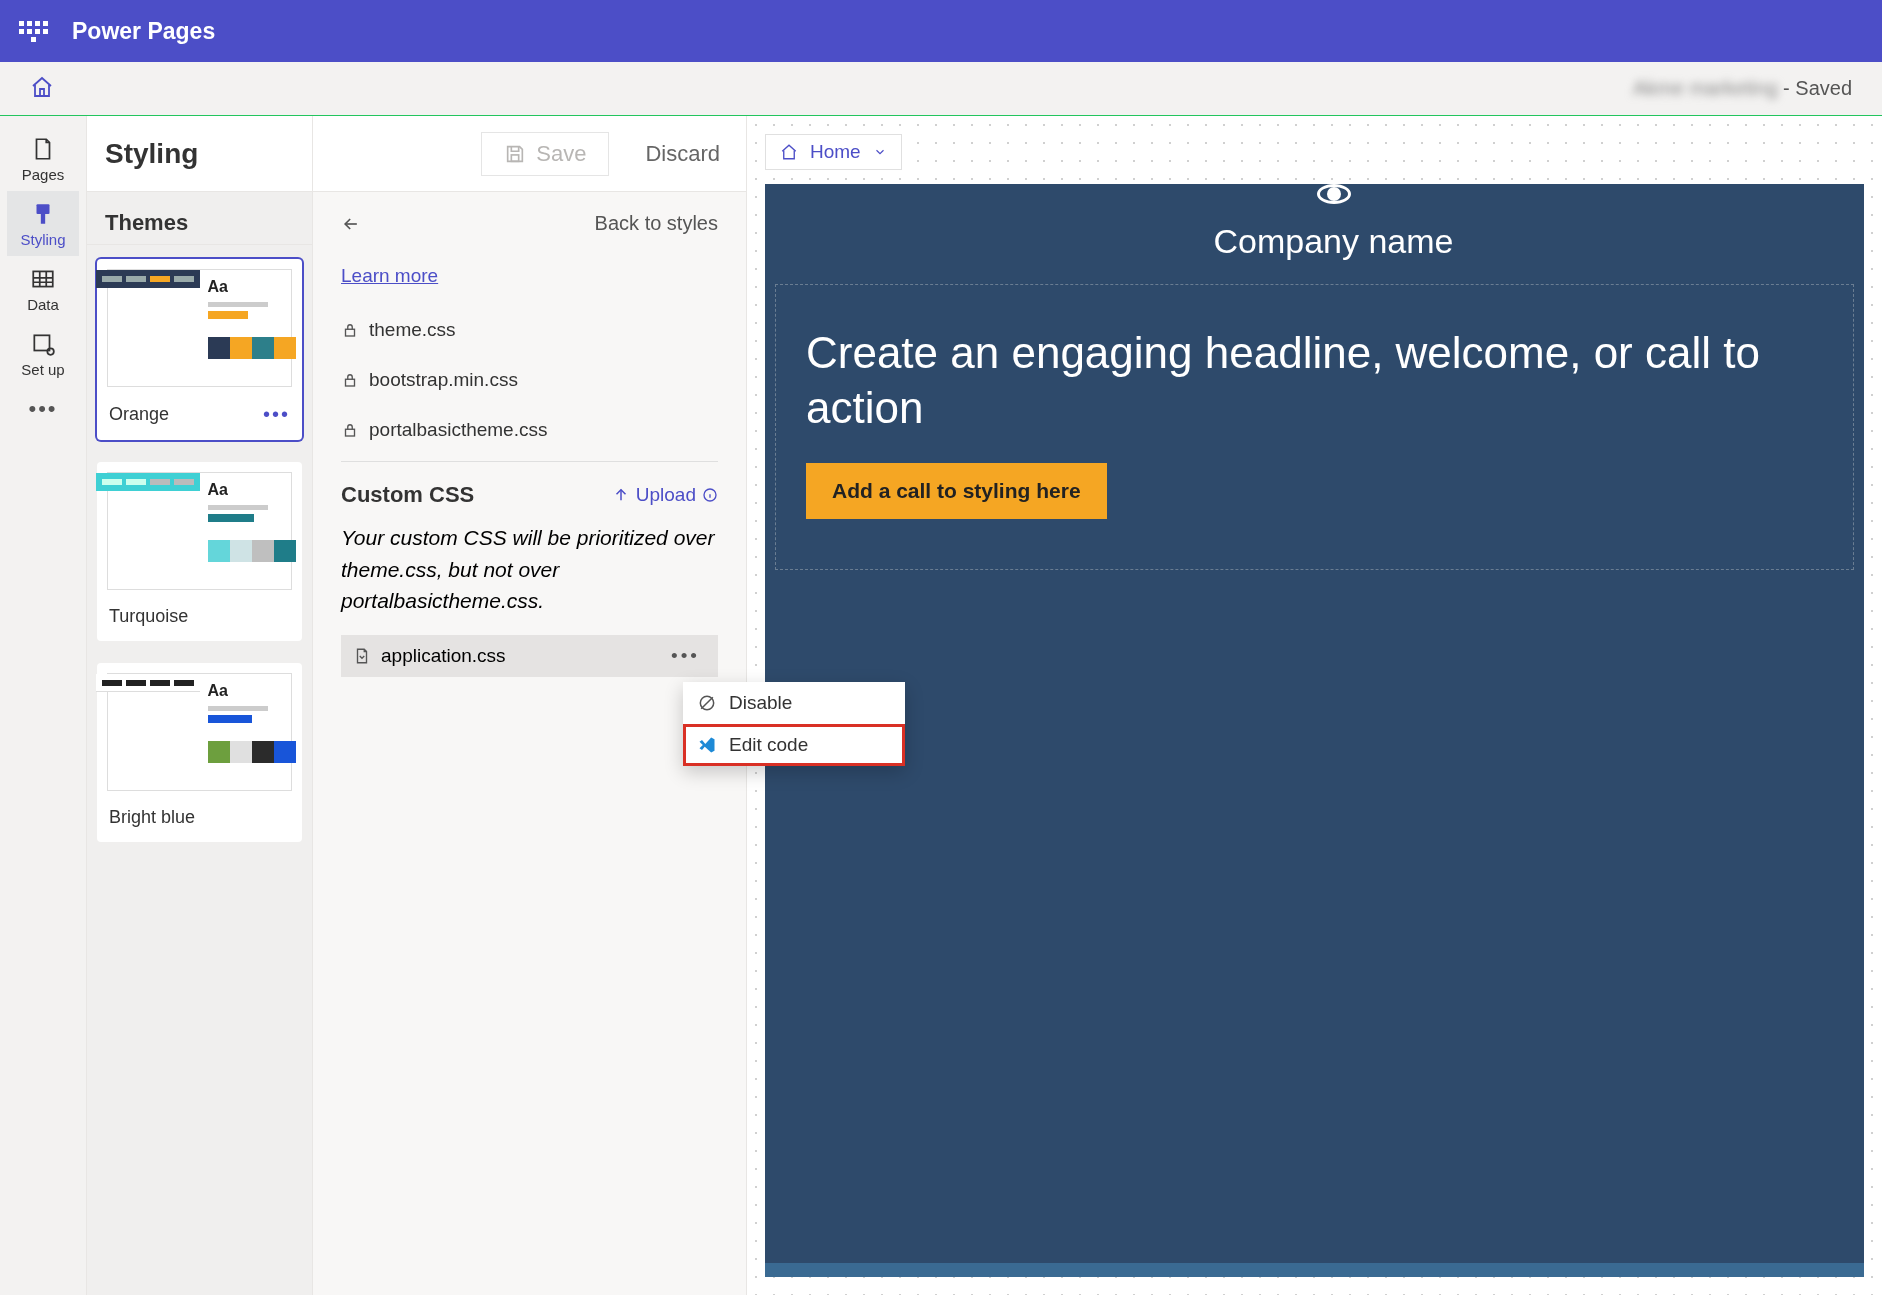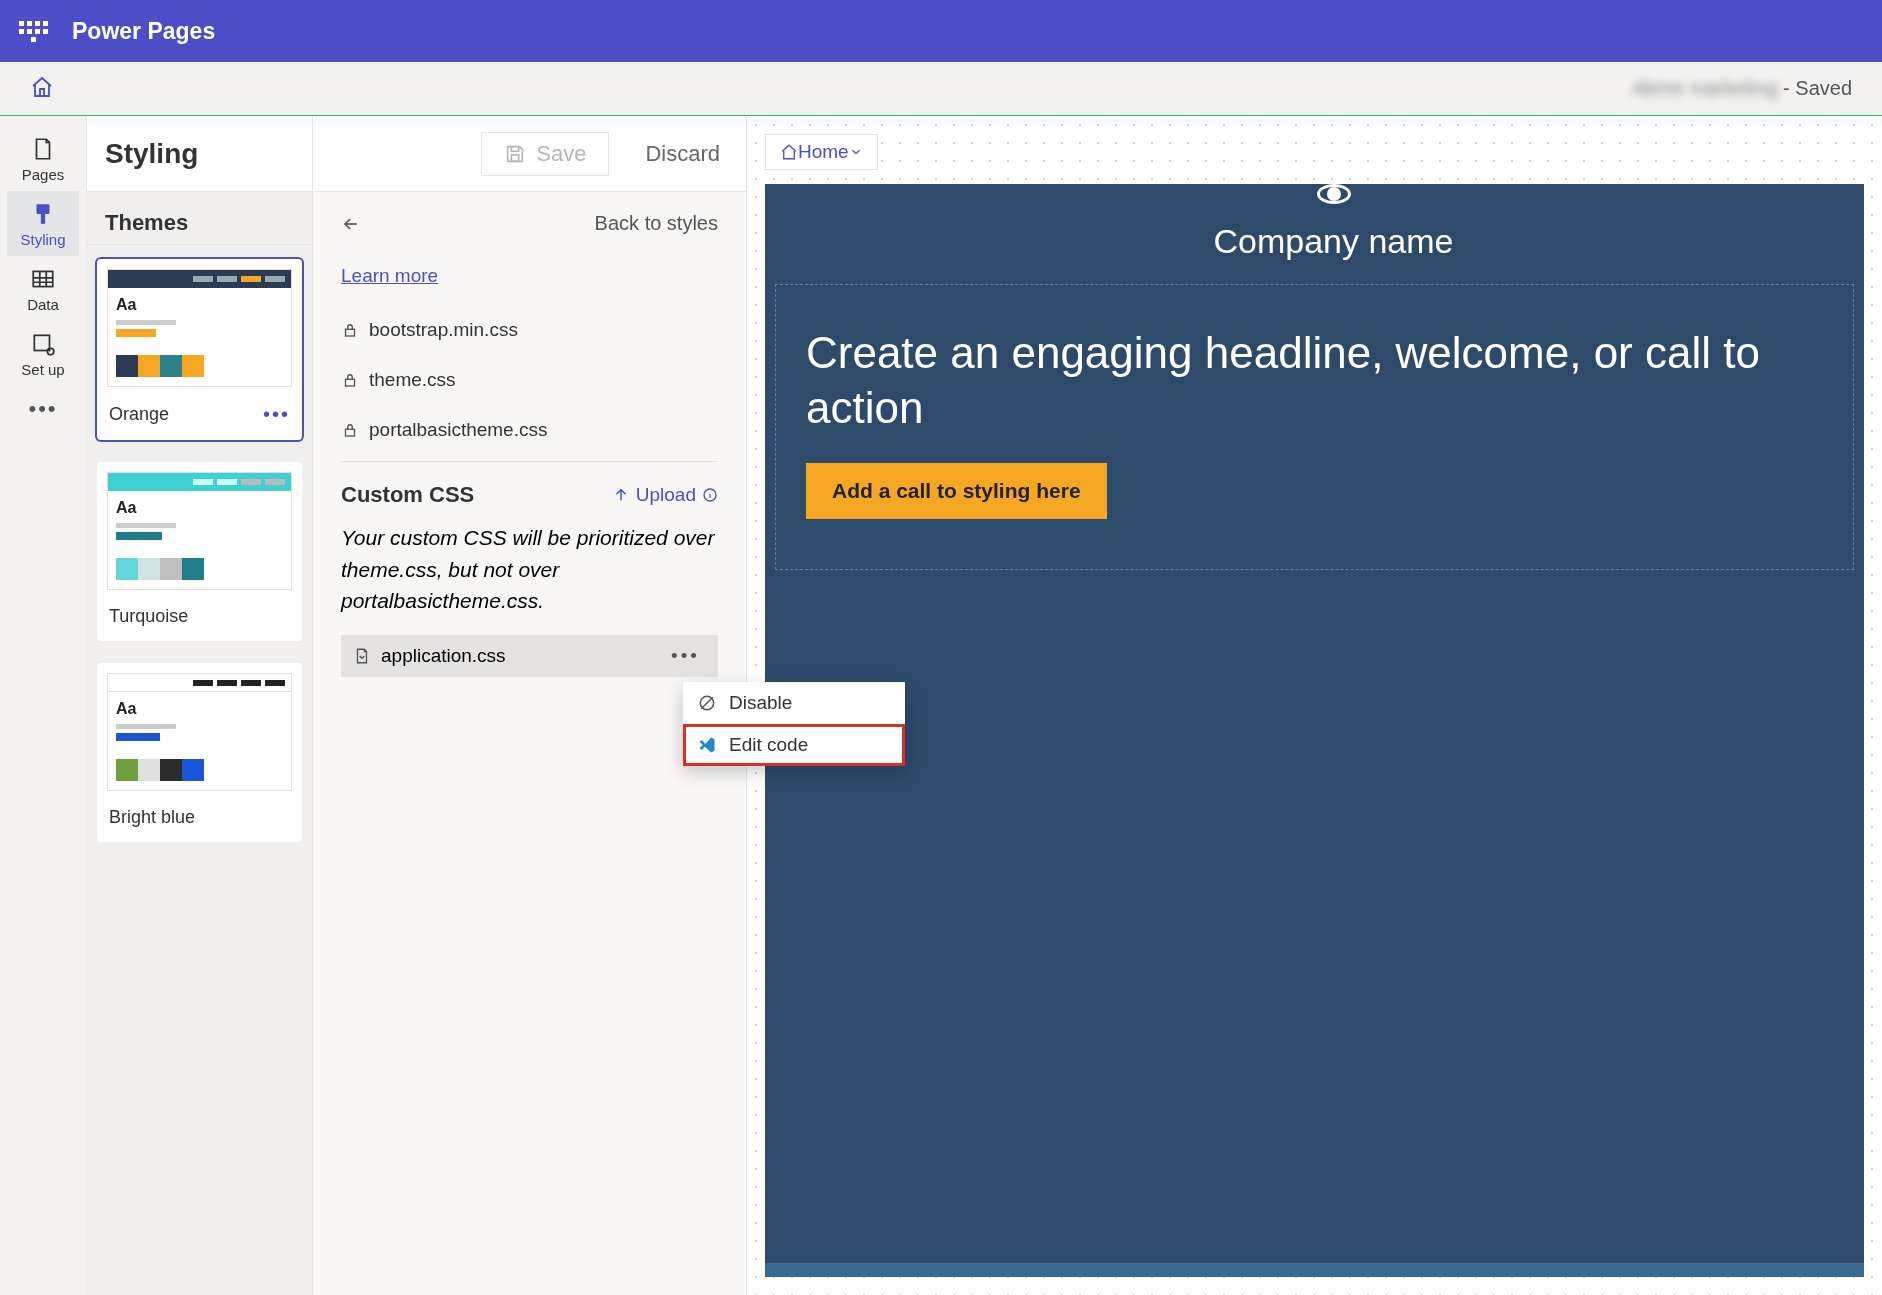--- a/index.html
+++ b/index.html
@@ -98,21 +98,21 @@
     background:#fff;
     border-radius:4px;
     padding:10px 10px 14px 10px;
     margin-bottom:22px;
     position:relative;
   }
   .theme-card.active { box-shadow: 0 0 0 2px #4c4ec7; }
   .theme-preview {
     border:1px solid #ddd;
     height:118px;
-    display:flex; flex-direction:column;
+    display:flex; flex-direction:row;justify-content:center;
   }
   .tp-head { height:18px; display:flex; align-items:center; justify-content:flex-end; gap:4px; padding:0 6px; }
   .tp-head span { width:20px; height:6px; background:#bbb; }
   .tp-body { flex:1; padding:8px 8px; }
   .tp-aa { font-weight:700; font-size:16px; color:#222; }
   .tp-line { height:5px; background:#ccc; width:60px; margin-top:6px; }
   .tp-sw { display:flex; gap:0; margin-top:18px; }
   .tp-sw span { width:22px; height:22px; }
   .theme-label-row { display:flex; align-items:center; justify-content:space-between; margin-top:16px; padding:0 2px; }
   .theme-label { font-size:18px; color:#333; }
@@ -183,21 +183,21 @@
     background-image: radial-gradient(#d0d0d0 1px, transparent 1px);
     background-size: 18px 18px;
     background-color:#fff;
     position:relative;
     padding:18px;
     overflow:hidden;
   }
   .crumb-pill {
     background:#fff;
     border:1px solid #e0e0e0;
-    display:inline-flex; align-items:center; gap:0;
+    display:inline-flex; align-items:center; gap:12px;
     padding:6px 14px;
     color:#4c4ec7; font-size:19px;
     cursor:pointer;
   }
   .preview-site {
     margin-top:14px;
     background:#2e4a6b;
     height: calc(100% - 50px);
     position:relative;
     overflow:hidden;
@@ -416,28 +416,28 @@
 
         <a class="learn-link">Learn more</a>
 
         <div style="height:18px"></div>
 
         <div class="file-row">
           <svg width="18" height="18" viewBox="0 0 24 24" fill="none" stroke="#555" stroke-width="1.8">
               <rect x="6" y="11" width="12" height="9"></rect>
               <path d="M9 11V8a3 3 0 016 0v3"></path>
             </svg>
-          <span>bootstrap.min.css</span>
+          <span>theme.css</span>
         </div>
         <div class="file-row">
           <svg width="18" height="18" viewBox="0 0 24 24" fill="none" stroke="#555" stroke-width="1.8">
               <rect x="6" y="11" width="12" height="9"></rect>
               <path d="M9 11V8a3 3 0 016 0v3"></path>
             </svg>
-          <span>theme.css</span>
+          <span>bootstrap.min.css</span>
         </div>
         <div class="file-row">
           <svg width="18" height="18" viewBox="0 0 24 24" fill="none" stroke="#555" stroke-width="1.8">
               <rect x="6" y="11" width="12" height="9"></rect>
               <path d="M9 11V8a3 3 0 016 0v3"></path>
             </svg>
           <span>portalbasictheme.css</span>
         </div>
 
         <div class="section-div">

